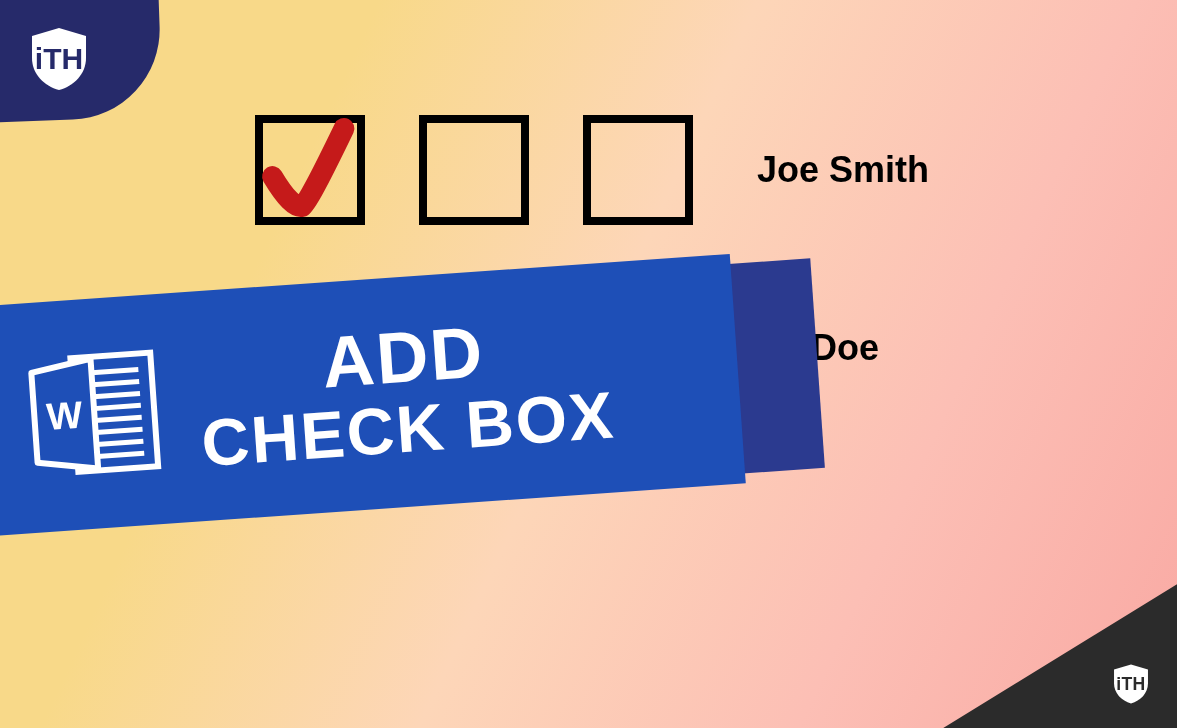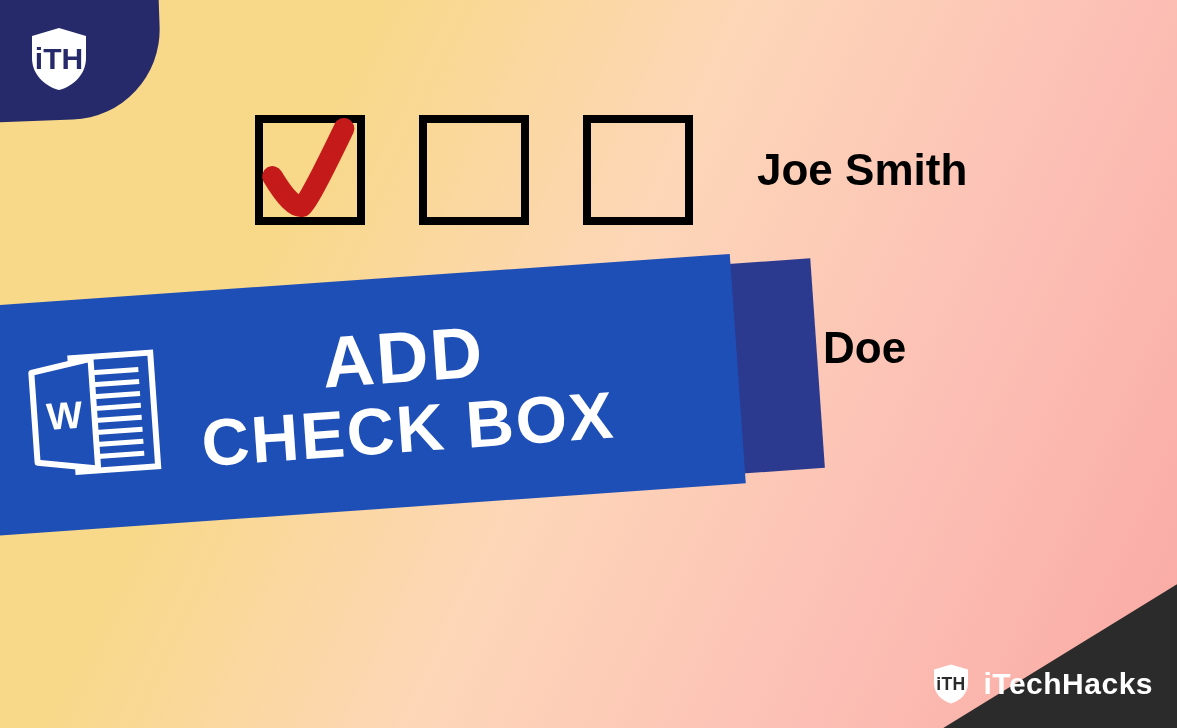--- a/index.html
+++ b/index.html
@@ -8,21 +8,21 @@
 .corner-tl{position:absolute;top:-40px;left:-40px;width:200px;height:160px;background:#262a6a;border-bottom-right-radius:90px;transform:rotate(-2deg)}
 .logo-tl{position:absolute;top:24px;left:24px}
 
 .corner-br{position:absolute;bottom:-10px;right:-10px;width:0;height:0;border-left:260px solid transparent;border-bottom:160px solid #2b2b2b}
 .brand-br{position:absolute;bottom:22px;right:24px;display:flex;align-items:center;gap:10px;color:#fff;font-weight:700;font-size:30px;letter-spacing:.5px}
 
 .grid{position:absolute;top:115px;left:255px}
 .row{display:flex;align-items:center;margin-bottom:68px}
 .box{width:110px;height:110px;border:8px solid #000;margin-right:54px;position:relative;background:transparent}
 .box.checked svg{position:absolute;top:-28px;left:-10px;width:130px;height:150px}
-.name{font-size:44px;font-weight:600;color:#000;margin-left:10px}
+.name{font-size:36px;font-weight:600;color:#000;margin-left:10px}
 
 .banner-wrap{position:absolute;top:278px;left:-40px;width:860px;height:270px;transform:rotate(-4deg)}
 .banner-back{position:absolute;top:10px;left:0;width:100%;height:210px;background:#2b3a8f}
 .banner-front{position:absolute;top:0;left:20px;width:760px;height:230px;background:#1e4fb7;display:flex;align-items:center;padding-left:40px;gap:30px}
 .banner-text{color:#fff;font-weight:800;text-align:center;line-height:1.05;letter-spacing:2px}
 .banner-text .l1{font-size:72px}
 .banner-text .l2{font-size:66px}
 
 .word-icon{flex-shrink:0}
 </style>
@@ -82,14 +82,13 @@
     </div>
   </div>
 </div>
 
 <div class="corner-br"></div>
 <div class="brand-br">
   <svg width="44" height="44" viewBox="0 0 70 70">
     <path d="M35 4 L62 12 V34 C62 50 50 62 35 66 C20 62 8 50 8 34 V12 Z" fill="#fff"></path>
     <text x="35" y="45" text-anchor="middle" font-family="Arial" font-weight="900" font-size="28" fill="#2b2b2b">iTH</text>
   </svg>
-  <span>iTechHacks</span>
 </div>
 
 </body></html>

